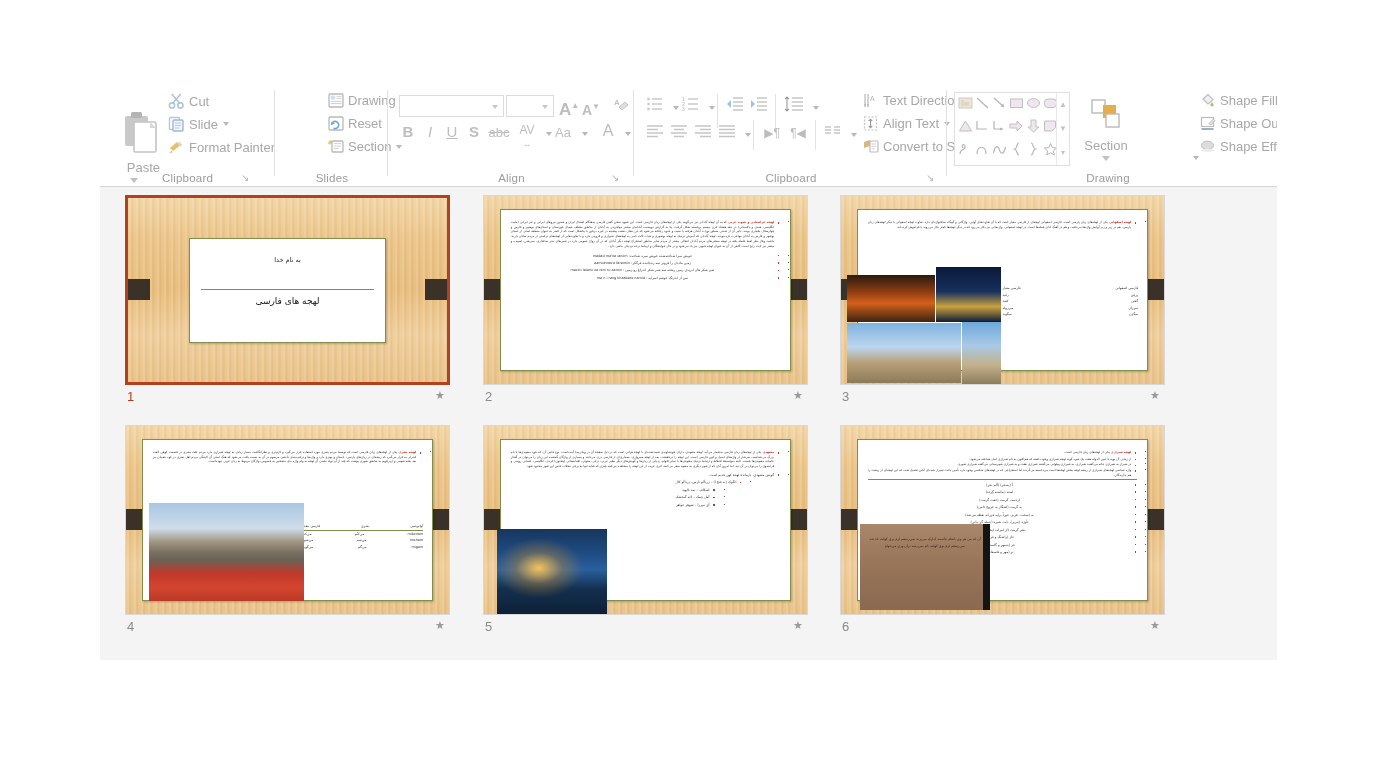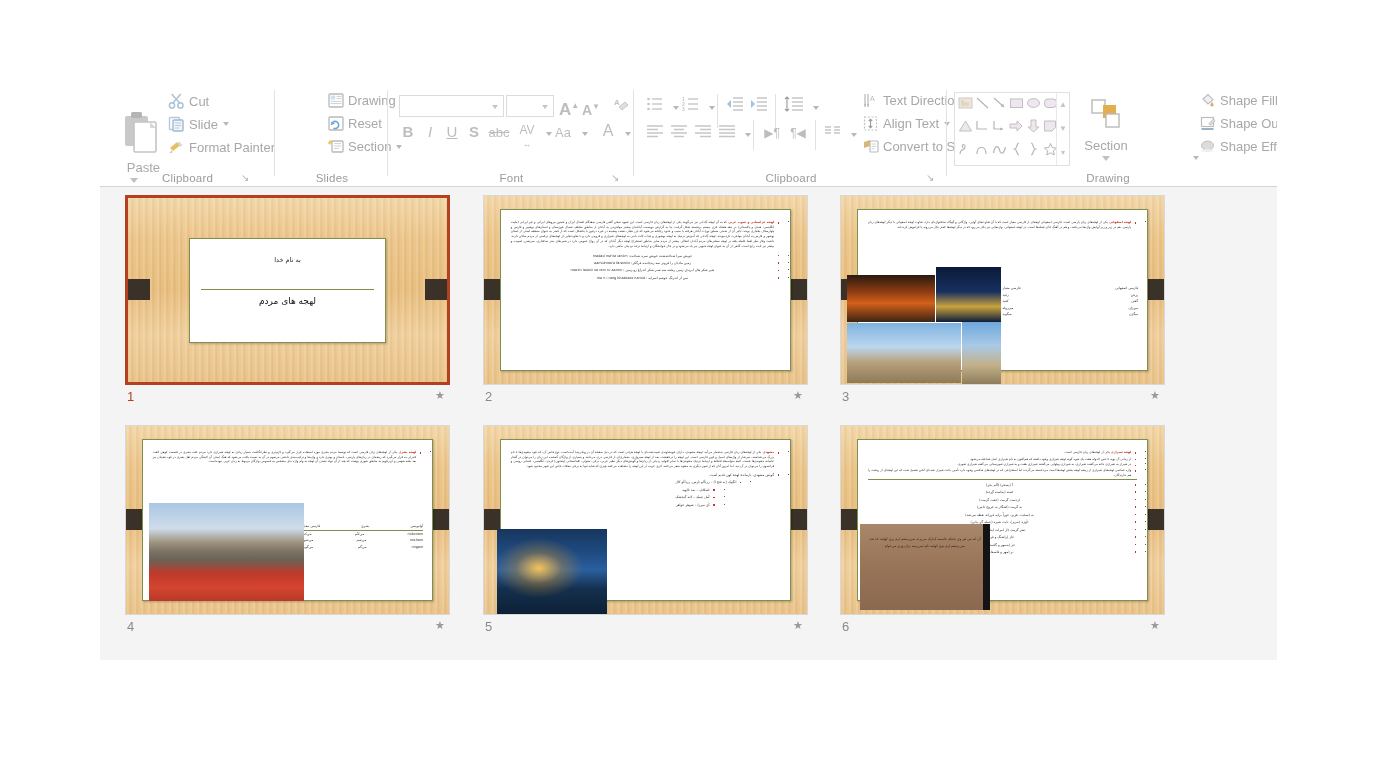--- a/index.html
+++ b/index.html
@@ -416,21 +416,21 @@
       <div class="fbtn" style="left:98px; top:37px; width:24px; font-size:13px; font-weight:normal; text-decoration:line-through;">abc</div>
       <div class="fbtn" style="left:126px; top:34px; width:24px; font-size:12px; font-weight:normal;">
         AV<span style="display:block;margin-top:-6px;font-size:9px;">↔</span>
       </div>
       <div class="caret" style="position:absolute; left:152px; top:46px;"></div>
       <div class="fbtn" style="left:162px; top:37px; width:24px; font-size:13px; font-weight:normal;">Aa</div>
       <div class="caret" style="position:absolute; left:188px; top:46px;"></div>
       <div class="fbtn" style="left:210px; top:35px; width:18px; font-size:16px; font-weight:normal;">A</div>
       <div class="caret" style="position:absolute; left:231px; top:46px;"></div>
 
-      <div class="grp-label">Font</div>
+      <div class="grp-label">Align</div>
       <div class="dlg" style="left:222px;">↘</div>
       <div class="grp-sep" style="right:0;"></div>
     </div>
 
     <div class="grp" id="g-para" style="left:535px; width:312px;">
 
       <div class="fbtn" style="left:10px; top:10px; width:20px;">
         <svg width="18" height="16" viewBox="0 0 18 16">
           <circle cx="2.5" cy="3" r="1.3" fill="#c6c6c6"></circle>
             <path d="M6 3h10" stroke="#c6c6c6" stroke-width="1.4"></path>
@@ -673,21 +673,21 @@
   <div class="slide-pane">
 
     <div class="thumb-wrap" style="left:25px; top:8px; width:330px; height:212px;">
       <div class="thumb sel">
         <div class="sl">
           <div class="sl-bar-l"></div>
           <div class="sl-bar-r"></div>
           <div class="sl-card greenline" style="left:19%; top:22%; width:62%; height:57%;">
             <div class="rtl" style="position:absolute; left:0; top:16%; width:100%; text-align:center; font-size:6.5px; color:#1a1a1a;">به نام خدا</div>
             <div style="position:absolute; left:6%; top:48%; width:88%; height:1px; background:#7e8f4e;"></div>
-            <div class="rtl" style="position:absolute; left:0; top:55%; width:100%; text-align:center; font-size:9px; color:#111111;">لهجه های مردم</div>
+            <div class="rtl" style="position:absolute; left:0; top:55%; width:100%; text-align:center; font-size:9px; color:#111111;">لهجه های فارسی</div>
           </div>
         </div>
       </div>
       <div class="thumb-num sel">1</div>
       <div class="thumb-star" style="left:310px;">★</div>
     </div>
 
     <div class="thumb-wrap" style="left:383px; top:8px; width:330px; height:212px;">
       <div class="thumb">
         <div class="sl">

